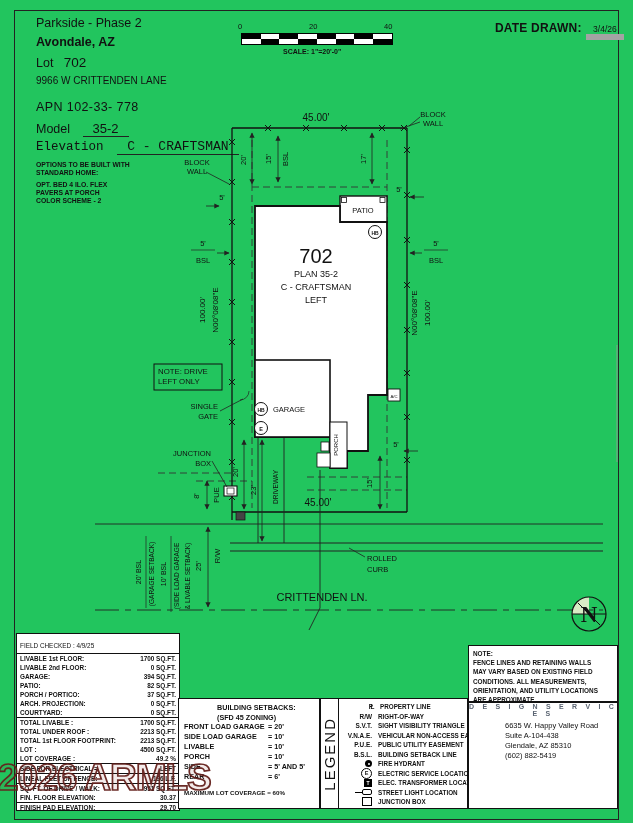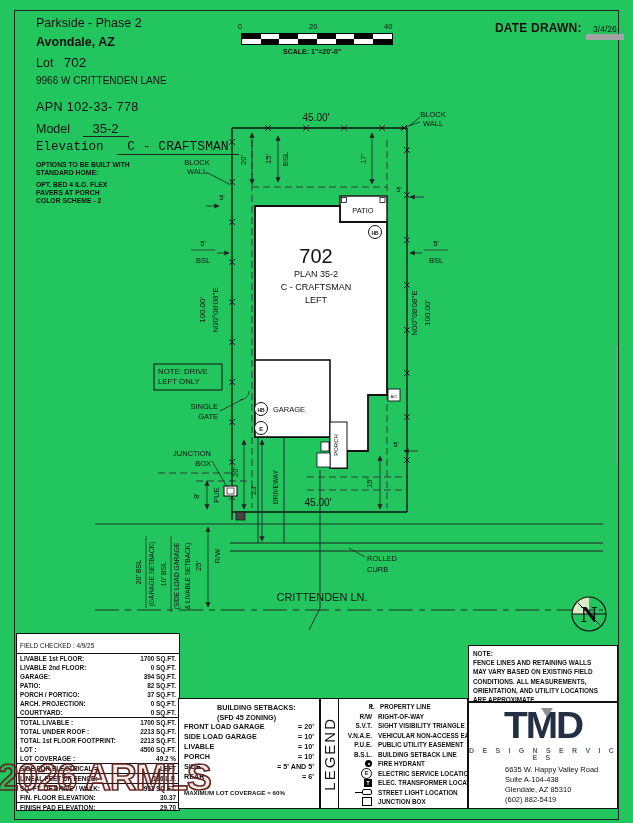--- a/index.html
+++ b/index.html
@@ -23,21 +23,21 @@
   .ddv{font-size:8.5px;border-bottom:6px solid #a3a3a3;padding:0 7px;}
   
   .box{border:1.1px solid #111;background:#fff;}
   .trow{display:flex;justify-content:space-between;padding:0 3px;font-size:6.4px;
         font-weight:bold;line-height:9px;white-space:nowrap;}
   .sec{border-top:1.1px solid #111;}
   .field{font-size:6.4px;padding:8px 3px 0 3px;}
   .sbt{font-size:7.2px;font-weight:bold;line-height:9.5px;padding-left:33px;}
   .sbrow{display:flex;font-size:7.2px;font-weight:bold;line-height:10px;white-space:nowrap;}
   .sbrow .lab{flex:1;}
-  .sbrow .val{width:46px;text-align:right;}
+  .sbrow .val{width:46px;}
   .sbfoot{font-size:6.2px;font-weight:bold;margin-top:7px;}
   
   .leg-strip{width:20px;border-right:1.1px solid #111;display:flex;align-items:center;justify-content:center;}
   .leg-title{writing-mode:vertical-rl;transform:rotate(180deg);font-size:15px;letter-spacing:2px;}
   .legrow{display:flex;align-items:center;height:9.5px;}
   .sym-col{width:30px;display:flex;justify-content:flex-end;margin-right:6px;
            font-size:6.4px;font-weight:bold;align-items:center;}
   .leglab{font-size:6.3px;font-weight:bold;white-space:nowrap;}
   .sym-pl{letter-spacing:-2.5px;padding-right:2px;}
   .sym-fh{width:7px;height:7px;background:#000;border-radius:50%;position:relative;}
@@ -443,24 +443,20 @@
   <div class="a box" style="left:468px;top:645px;width:150px;height:57px;padding:3px 4px;box-sizing:border-box;">
     <div class="notetxt">NOTE:</div>
     <div class="notetxt">FENCE LINES AND RETAINING WALLS</div>
     <div class="notetxt">MAY VARY BASED ON EXISTING FIELD</div>
     <div class="notetxt">CONDITIONS.  ALL MEASUREMENTS,</div>
     <div class="notetxt">ORIENTATION, AND UTILITY LOCATIONS</div>
     <div class="notetxt">ARE APPROXIMATE.</div>
   </div>
 
   <div class="a box" style="left:468px;top:702px;width:150px;height:107px;box-sizing:border-box;">
-    <div style="position:relative;text-align:center;margin-top:2px;">
-      <div class="tmdlogo">TMD</div>
-      <div class="tmdtri a" style="left:72px;top:3px;"></div>
-    </div>
     <div class="tagline" style="text-align:center;">D E S I G N   S E R V I C E S</div>
     <div class="addr" style="margin:4px 0 0 36px;">
       <div>6635 W. Happy Valley Road</div>
       <div>Suite A-104-438</div>
       <div>Glendale, AZ 85310</div>
       <div>(602) 882-5419</div>
     </div>
   </div>
 
   <div class="a wm">2026 ARMLS</div>

